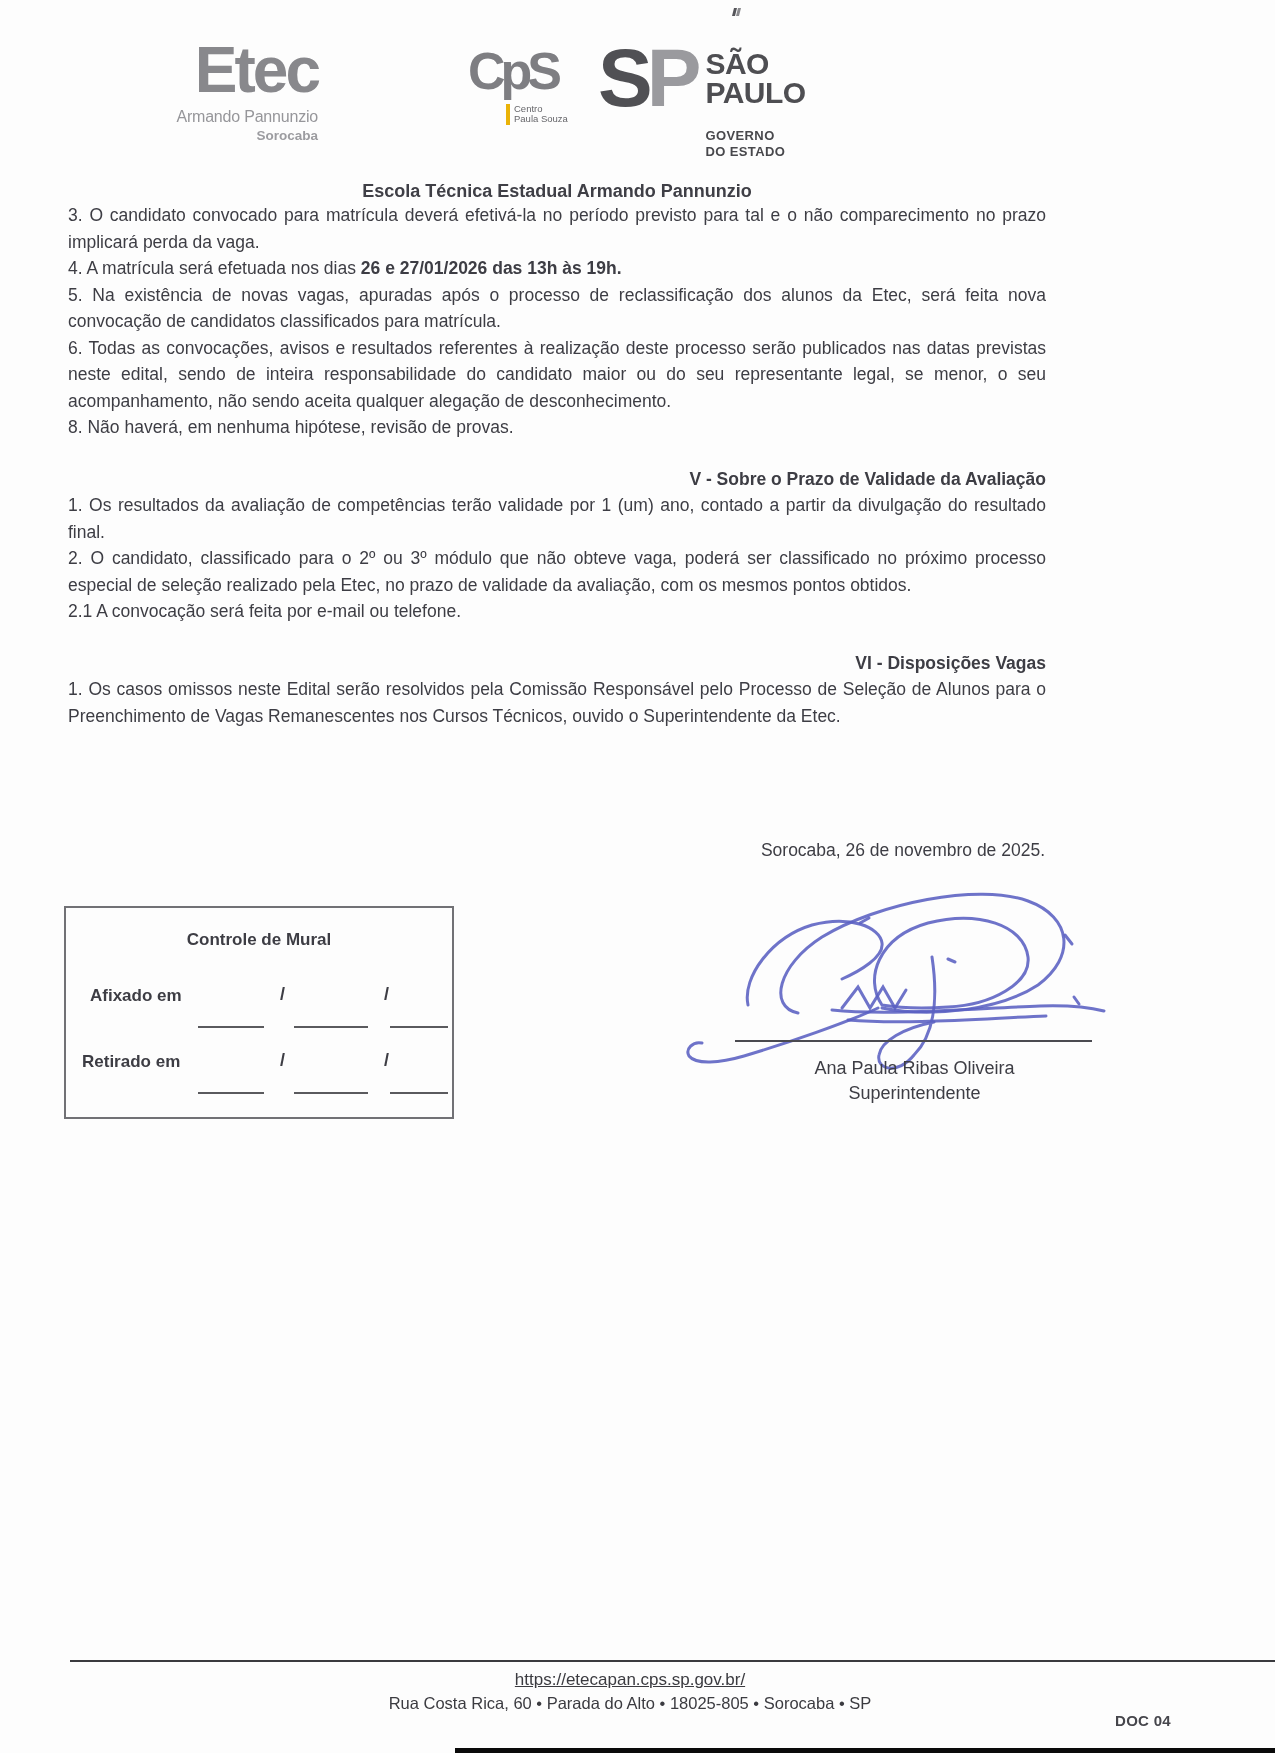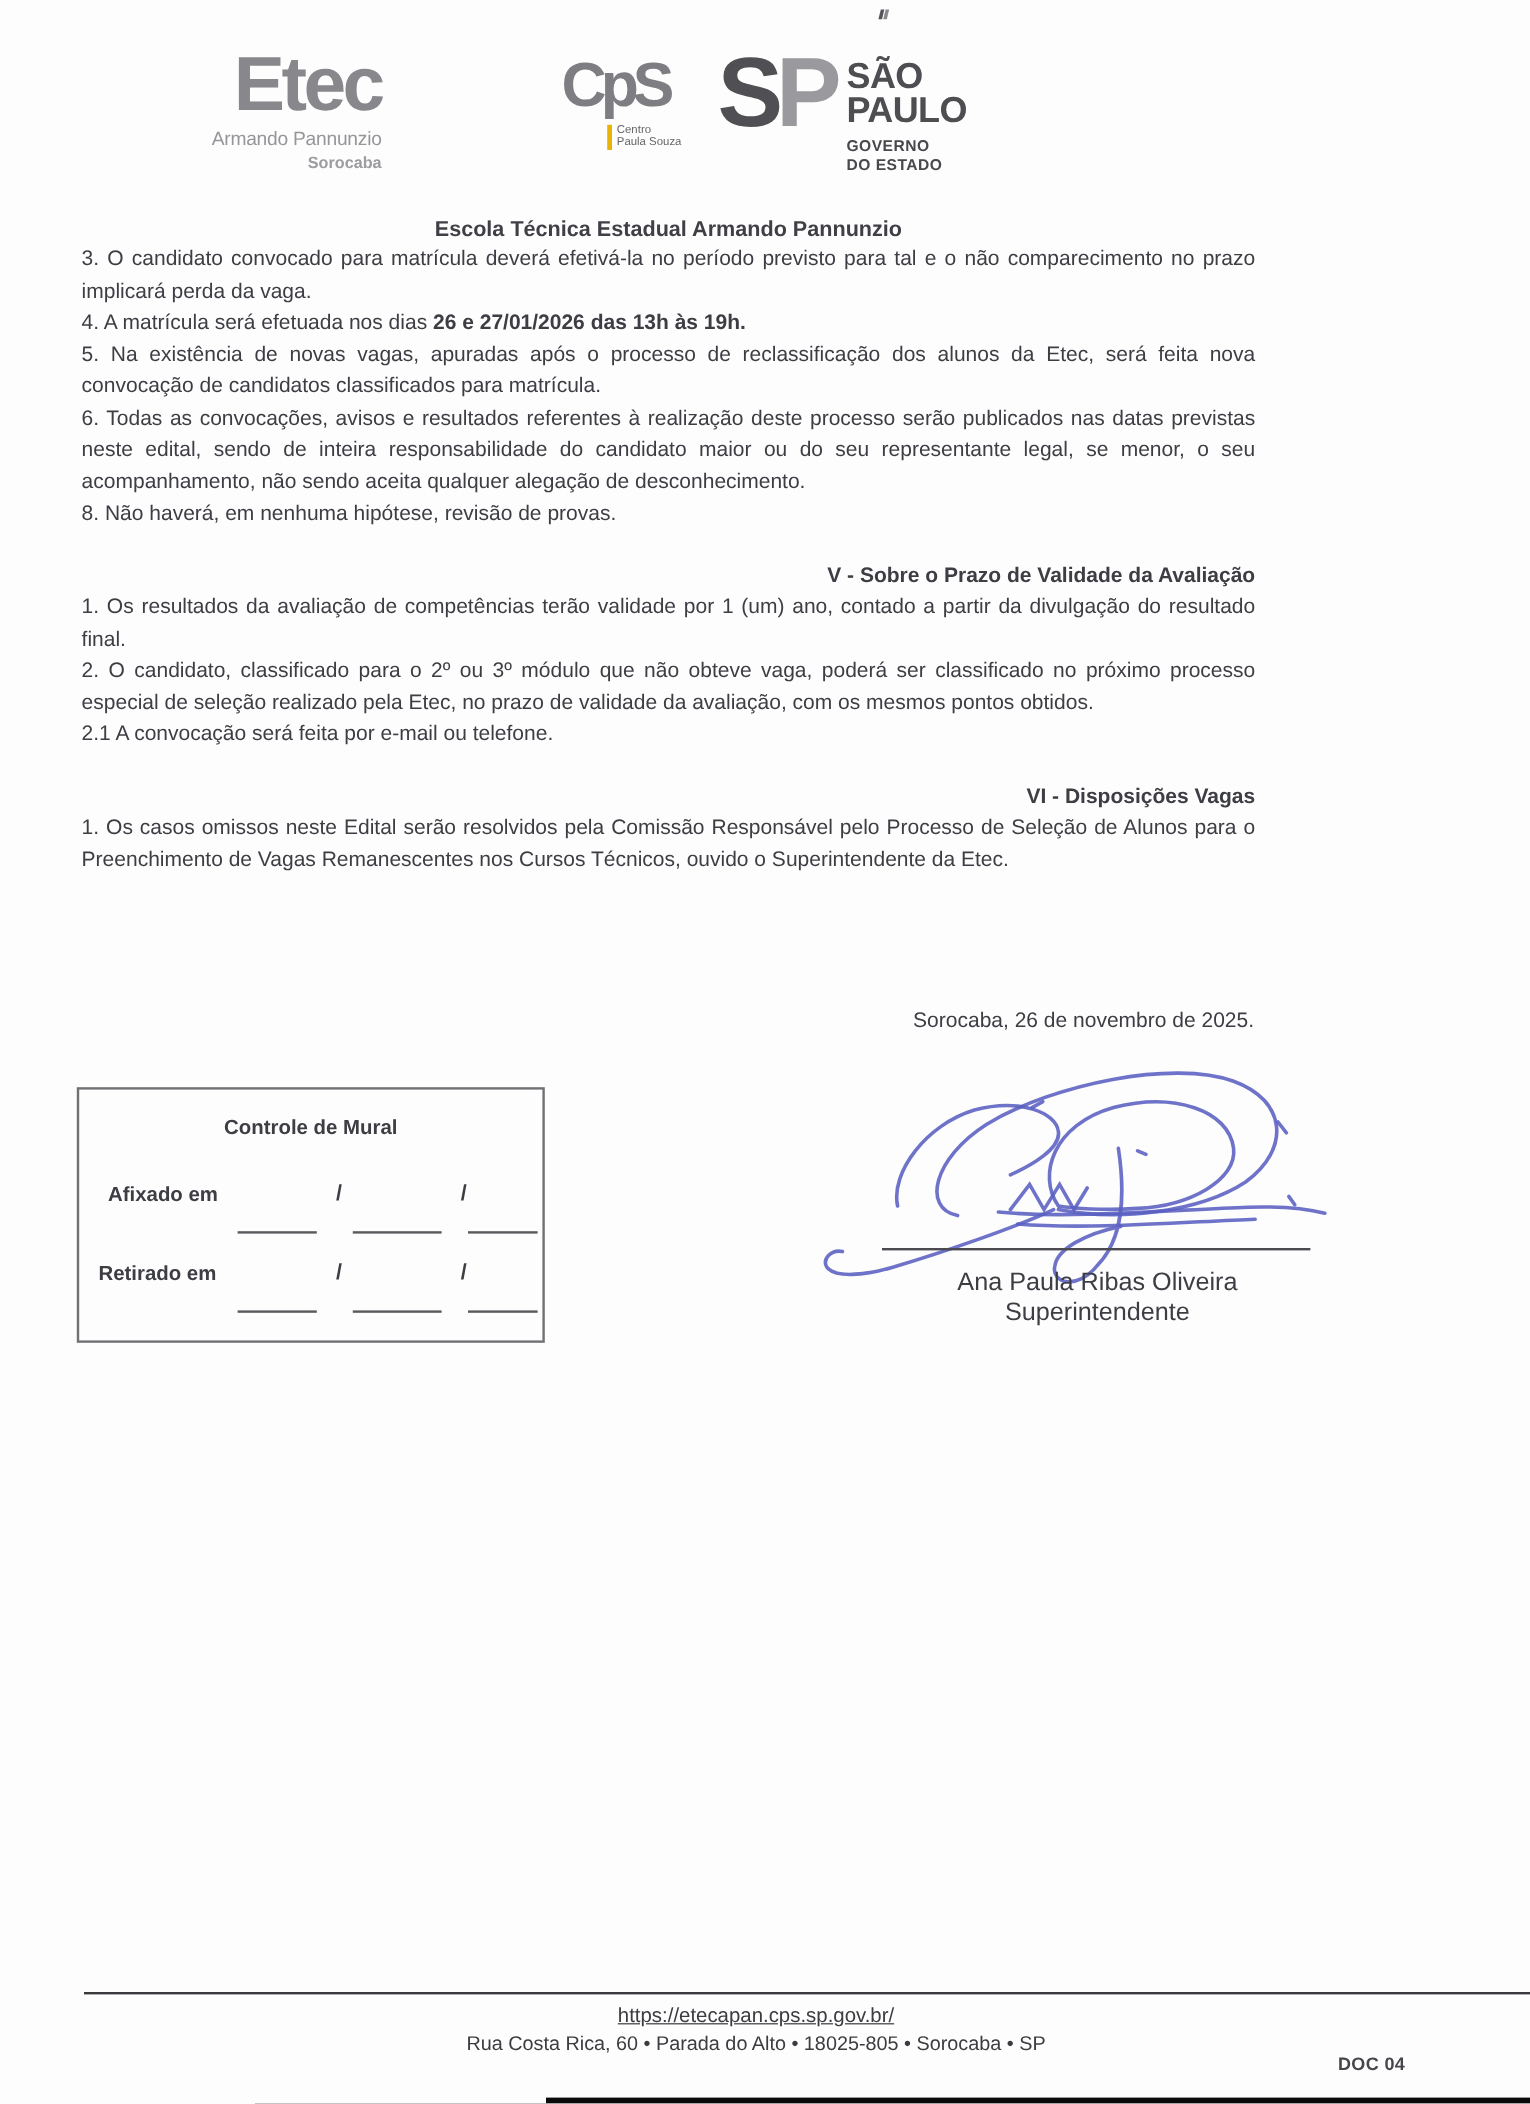--- a/index.html
+++ b/index.html
@@ -17,21 +17,21 @@
   .cps-mark{font-size:52px;font-weight:bold;letter-spacing:-5px;line-height:.9}
   .cps-caption{position:absolute;left:38px;top:56px;border-left:4px solid #eab308;padding-left:4px;
                font-size:9.5px;line-height:1.1;color:#66666a;white-space:nowrap}
 
   .sp-logo{position:absolute;left:598px;top:44px;display:flex;align-items:flex-start}
   .sp-glyphs{font-size:82px;font-weight:bold;letter-spacing:-6px;line-height:.82}
   .sp-glyph-s{color:var(--sp-dark,#505054)}
   .sp-glyph-p{color:var(--sp-light,#9a9a9e)}
   .sp-texts{margin-left:10px;padding-top:6px}
   .sp-name{font-size:30px;font-weight:bold;color:#4e4e52;line-height:.95;letter-spacing:-.5px}
-  .sp-gov{margin-top:7px;font-size:13px;font-weight:bold;color:#48484c;line-height:1.25;letter-spacing:.4px}
+  .sp-gov{margin-top:21px;font-size:13px;font-weight:bold;color:#48484c;line-height:1.25;letter-spacing:.4px}
 
   .school-title{position:absolute;left:68px;top:181px;width:978px;text-align:center;
                 font-size:18px;font-weight:bold;color:#3f3f46}
 
   .artifact-quote{position:absolute;left:733px;top:8px;width:3px;height:8px;background:#55555a;transform:skewX(-14deg);box-shadow:4px 0 0 #8a8a8e}
 
   
   .doc-body{position:absolute;left:68px;top:202px;width:978px;font-size:17.5px;line-height:26.5px;text-align:justify}
   .doc-body p{margin:0}
   .spacer{height:25px}
@@ -49,21 +49,21 @@
   .r1-s1{left:214px;top:76px}.r1-s2{left:318px;top:76px}
   .r1-b1{left:132px;top:118px;width:66px}.r1-b2{left:228px;top:118px;width:74px}.r1-b3{left:324px;top:118px;width:58px}
   .r2-label{left:16px;top:144px}
   .r2-s1{left:214px;top:142px}.r2-s2{left:318px;top:142px}
   .r2-b1{left:132px;top:184px;width:66px}.r2-b2{left:228px;top:184px;width:74px}.r2-b3{left:324px;top:184px;width:58px}
 
   
   .sig-svg{position:absolute;left:650px;top:875px;width:460px;height:205px}
   .sig-svg path{fill:none;stroke:var(--ink-blue,#5a60c2);stroke-width:3;stroke-linecap:round;opacity:.88}
   .sig-line{position:absolute;left:735px;top:1040px;width:357px;border-top:2px solid #4a4a50}
-  .sig-block{position:absolute;left:732px;top:1056px;width:365px;text-align:center;font-size:21px;line-height:25px}
+  .sig-block{position:absolute;left:732px;top:1056px;width:365px;text-align:center;font-size:18px;line-height:25px}
 
   
   .footer-rule{position:absolute;left:70px;right:0;top:1660px;border-top:2.5px solid #3a3a3e}
   .footer-url{position:absolute;left:0;top:1670px;width:1260px;text-align:center;font-size:17px;
               text-decoration:underline;color:#3b3b40;cursor:pointer}
   .footer-address{position:absolute;left:0;top:1694px;width:1260px;text-align:center;font-size:16.5px;color:#3b3b40}
   .doc-code{position:absolute;left:1115px;top:1712px;font-size:15px;font-weight:bold;letter-spacing:.3px;color:#46464c}
   .bottom-bar{position:absolute;left:455px;right:0;bottom:0;height:5px;background:#0a0a0a}
 </style>
 </head>

